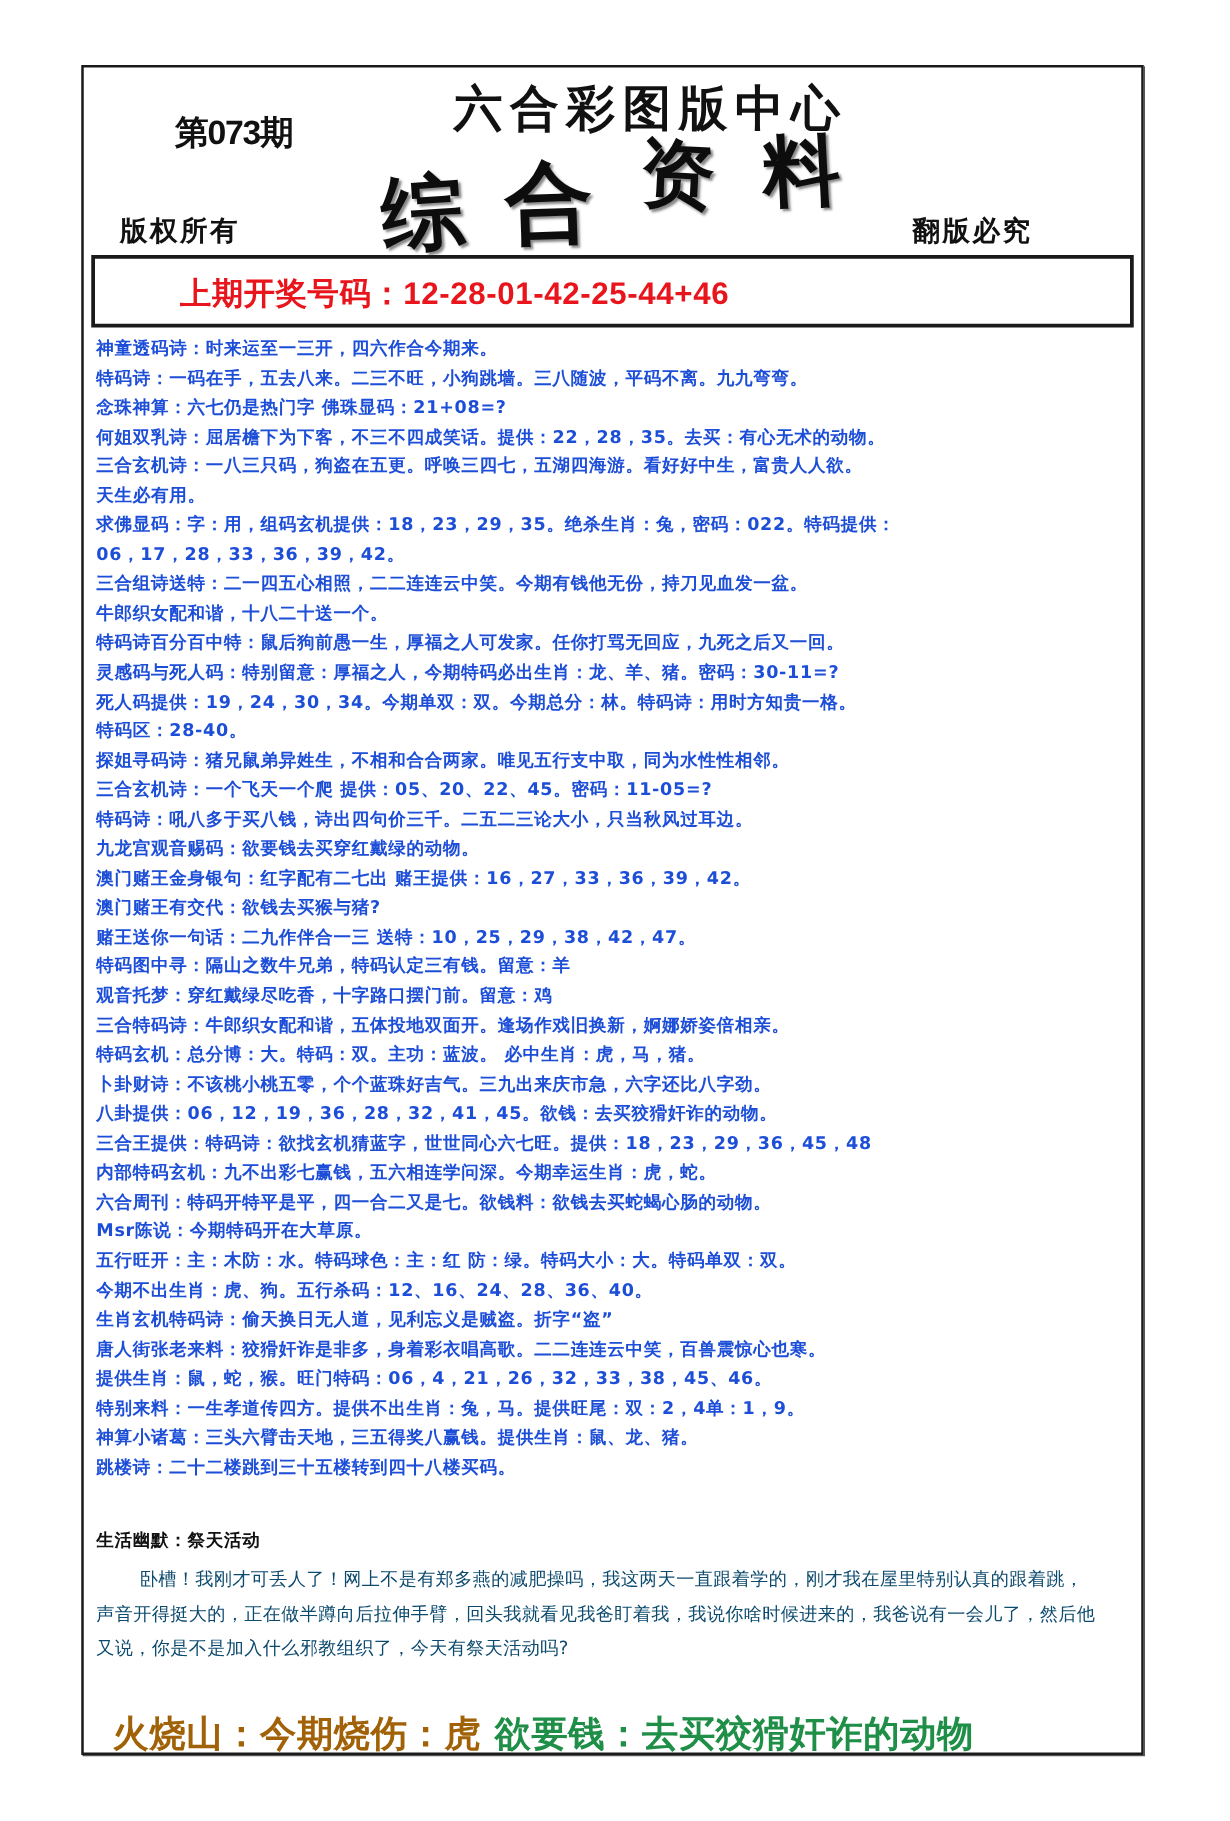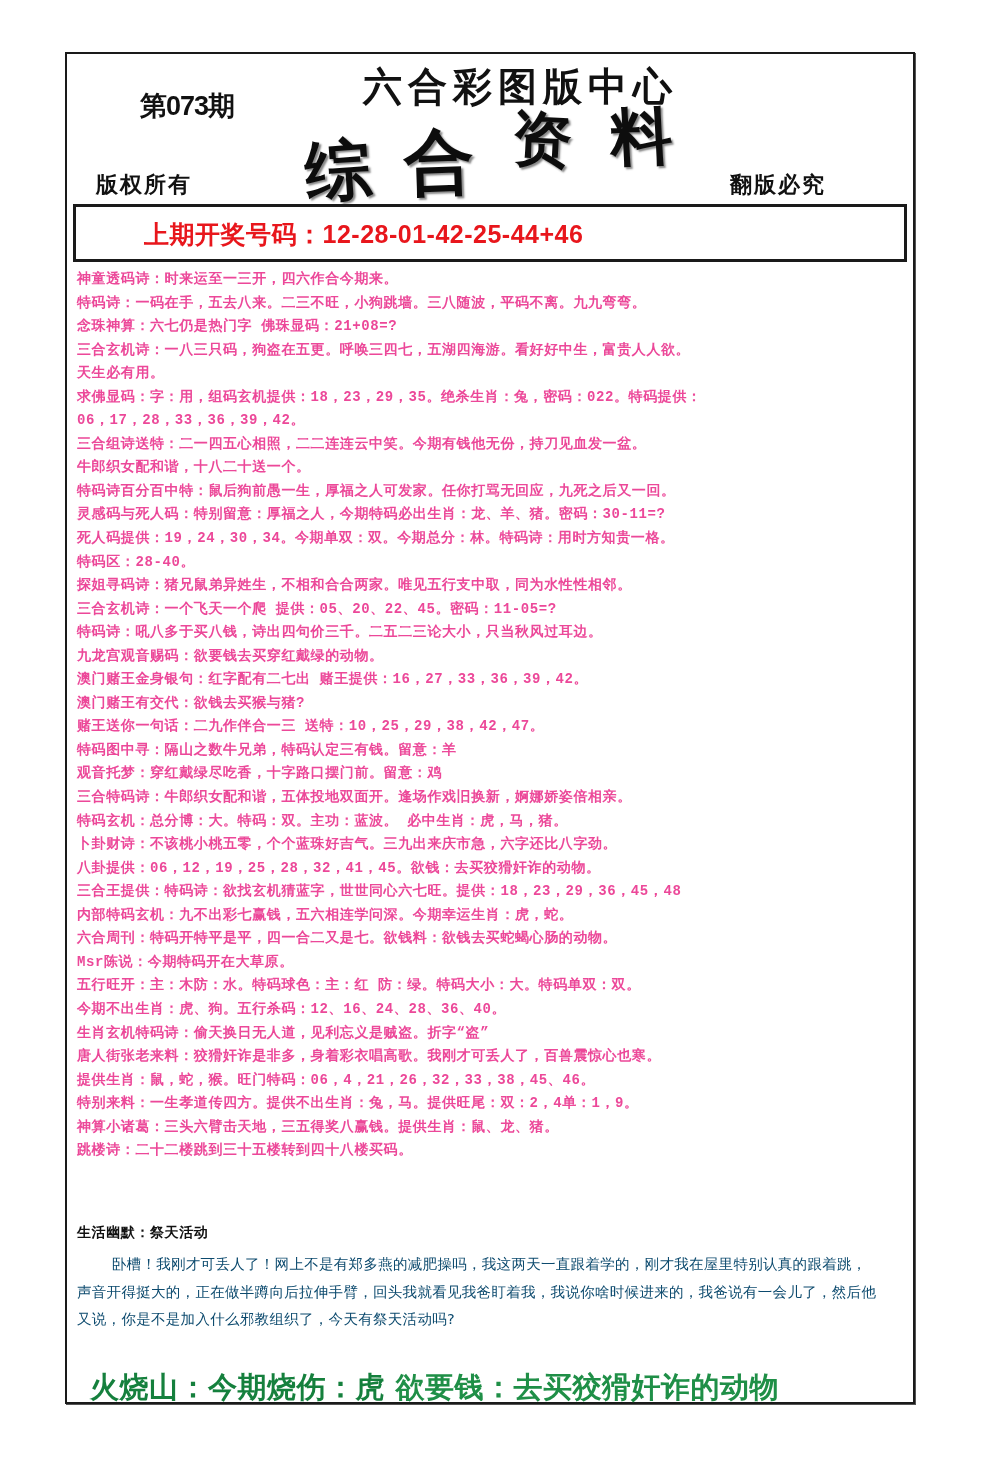--- a/index.html
+++ b/index.html
@@ -45,36 +45,36 @@
   .result-text {
     position: absolute; left: 68px; top: 11px;
     font-family: "Liberation Sans", sans-serif; font-weight: bold;
     font-size: 25px; color: #e8161c; letter-spacing: 0.5px; white-space: nowrap;
   }
   .lines {
     position: absolute; left: 77px; top: 268px; width: 835px;
   }
   .line {
     height: 23.55px; line-height: 23.55px; font-size: 14px; white-space: nowrap;
-    font-weight: bold; color: #ec4899; letter-spacing: 0.6px; font-family: Liberation Mono, monospace;
+    font-weight: bold; color: #1d4ed8; letter-spacing: 0.6px;
   }
   .humor-title {
     position: absolute; left: 77px; top: 1224px; font-size: 14px; font-weight: bold;
     letter-spacing: 0.6px;
   }
   .humor {
     position: absolute; left: 77px; top: 1251px; width: 800px;
     font-size: 14.5px; line-height: 27.5px; letter-spacing: 0.3px; color: #0c4a6e;
   }
   .humor p { margin: 0; text-indent: 2.4em; }
   .footer {
     position: absolute; left: 90px; top: 1368px; white-space: nowrap;
     font-family: "DejaVu Serif", serif; font-weight: bold; font-size: 29px; letter-spacing: 0.5px;
   }
-  .footer .red { color: #15803d; }
+  .footer .red { color: #a16207; }
   .footer .green { color: #1f8f47; }
 </style>
 </head>
 <body>
 
 <div class="frame"></div>
 
 <div class="issue">第073期</div>
 <div class="center-title">六合彩图版中心</div>
 
@@ -91,20 +91,21 @@
 <div class="result-box">
   <div class="result-text">
     <span>上期开奖号码：</span><span>12-28-01-42-25-44+46</span>
   </div>
 </div>
 
 <div class="lines" id="lines">
     <div class="line">神童透码诗：时来运至一三开，四六作合今期来。</div>
     <div class="line">特码诗：一码在手，五去八来。二三不旺，小狗跳墙。三八随波，平码不离。九九弯弯。</div>
     <div class="line">念珠神算：六七仍是热门字  佛珠显码：21+08=?</div>
+    <div class="line">何姐双乳诗：屈居檐下为下客，不三不四成笑话。提供：22，28，35。去买：有心无术的动物。</div>
     <div class="line">三合玄机诗：一八三只码，狗盗在五更。呼唤三四七，五湖四海游。看好好中生，富贵人人欲。</div>
     <div class="line">天生必有用。</div>
     <div class="line">求佛显码：字：用，组码玄机提供：18，23，29，35。绝杀生肖：兔，密码：022。特码提供：</div>
     <div class="line">06，17，28，33，36，39，42。</div>
     <div class="line">三合组诗送特：二一四五心相照，二二连连云中笑。今期有钱他无份，持刀见血发一盆。</div>
     <div class="line">牛郎织女配和谐，十八二十送一个。</div>
     <div class="line">特码诗百分百中特：鼠后狗前愚一生，厚福之人可发家。任你打骂无回应，九死之后又一回。</div>
     <div class="line">灵感码与死人码：特别留意：厚福之人，今期特码必出生肖：龙、羊、猪。密码：30-11=?</div>
     <div class="line">死人码提供：19，24，30，34。今期单双：双。今期总分：林。特码诗：用时方知贵一格。</div>
     <div class="line">特码区：28-40。</div>
@@ -113,29 +114,29 @@
     <div class="line">特码诗：吼八多于买八钱，诗出四句价三千。二五二三论大小，只当秋风过耳边。</div>
     <div class="line">九龙宫观音赐码：欲要钱去买穿红戴绿的动物。</div>
     <div class="line">澳门赌王金身银句：红字配有二七出  赌王提供：16，27，33，36，39，42。</div>
     <div class="line">澳门赌王有交代：欲钱去买猴与猪?</div>
     <div class="line">赌王送你一句话：二九作伴合一三  送特：10，25，29，38，42，47。</div>
     <div class="line">特码图中寻：隔山之数牛兄弟，特码认定三有钱。留意：羊</div>
     <div class="line">观音托梦：穿红戴绿尽吃香，十字路口摆门前。留意：鸡</div>
     <div class="line">三合特码诗：牛郎织女配和谐，五体投地双面开。逢场作戏旧换新，婀娜娇姿倍相亲。</div>
     <div class="line">特码玄机：总分博：大。特码：双。主功：蓝波。  必中生肖：虎，马，猪。</div>
     <div class="line">卜卦财诗：不该桃小桃五零，个个蓝珠好吉气。三九出来庆市急，六字还比八字劲。</div>
-    <div class="line">八卦提供：06，12，19，25，28，32，41，45。欲钱：去买狡猾奸诈的动物。</div>
+    <div class="line">八卦提供：06，12，19，36，28，32，41，45。欲钱：去买狡猾奸诈的动物。</div>
     <div class="line">三合王提供：特码诗：欲找玄机猜蓝字，世世同心六七旺。提供：18，23，29，36，45，48</div>
     <div class="line">内部特码玄机：九不出彩七赢钱，五六相连学问深。今期幸运生肖：虎，蛇。</div>
     <div class="line">六合周刊：特码开特平是平，四一合二又是七。欲钱料：欲钱去买蛇蝎心肠的动物。</div>
     <div class="line">Msr陈说：今期特码开在大草原。</div>
     <div class="line">五行旺开：主：木防：水。特码球色：主：红 防：绿。特码大小：大。特码单双：双。</div>
     <div class="line">今期不出生肖：虎、狗。五行杀码：12、16、24、28、36、40。</div>
     <div class="line">生肖玄机特码诗：偷天换日无人道，见利忘义是贼盗。折字“盗”</div>
-    <div class="line">唐人街张老来料：狡猾奸诈是非多，身着彩衣唱高歌。我刚才可丢人了，百兽震惊心也寒。</div>
+    <div class="line">唐人街张老来料：狡猾奸诈是非多，身着彩衣唱高歌。二二连连云中笑，百兽震惊心也寒。</div>
     <div class="line">提供生肖：鼠，蛇，猴。旺门特码：06，4，21，26，32，33，38，45、46。</div>
     <div class="line">特别来料：一生孝道传四方。提供不出生肖：兔，马。提供旺尾：双：2，4单：1，9。</div>
     <div class="line">神算小诸葛：三头六臂击天地，三五得奖八赢钱。提供生肖：鼠、龙、猪。</div>
     <div class="line">跳楼诗：二十二楼跳到三十五楼转到四十八楼买码。</div>
   </div>
 
 <div class="humor-title">生活幽默：祭天活动</div>
 <div class="humor">
   <p>卧槽！我刚才可丢人了！网上不是有郑多燕的减肥操吗，我这两天一直跟着学的，刚才我在屋里特别认真的跟着跳，声音开得挺大的，正在做半蹲向后拉伸手臂，回头我就看见我爸盯着我，我说你啥时候进来的，我爸说有一会儿了，然后他又说，你是不是加入什么邪教组织了，今天有祭天活动吗?</p>
 </div>

